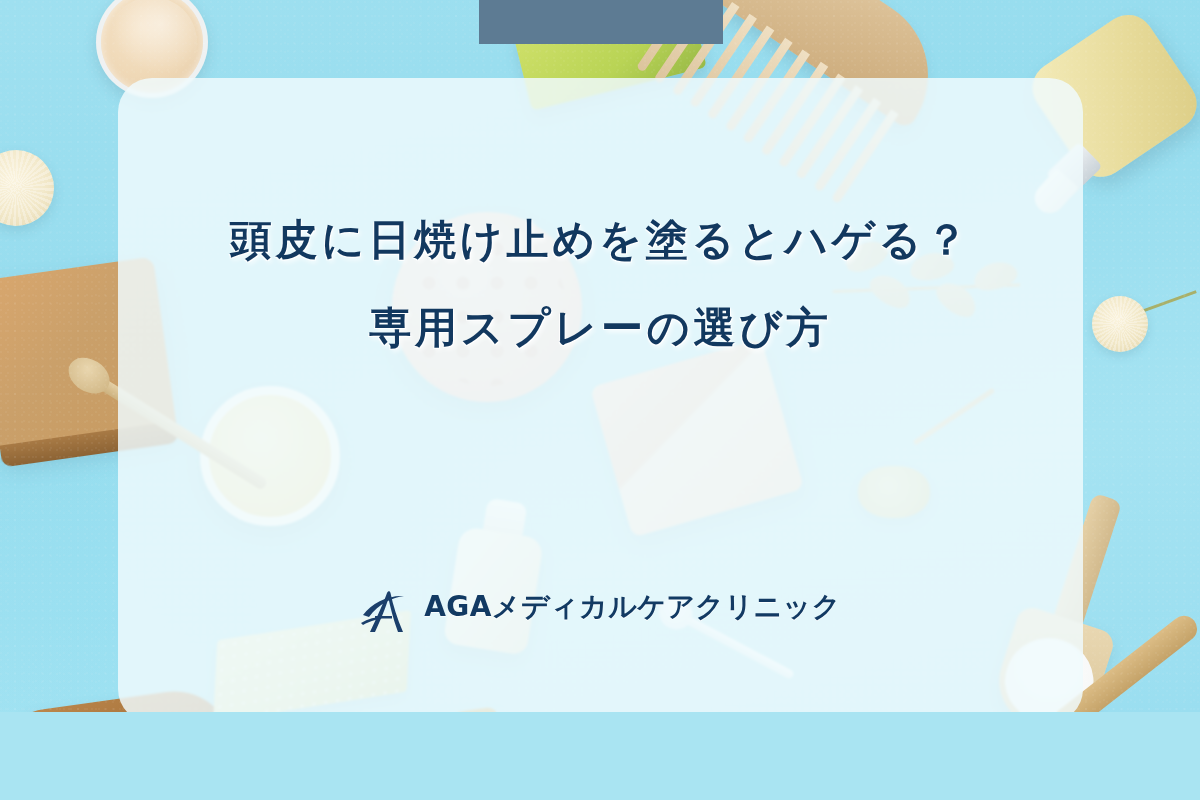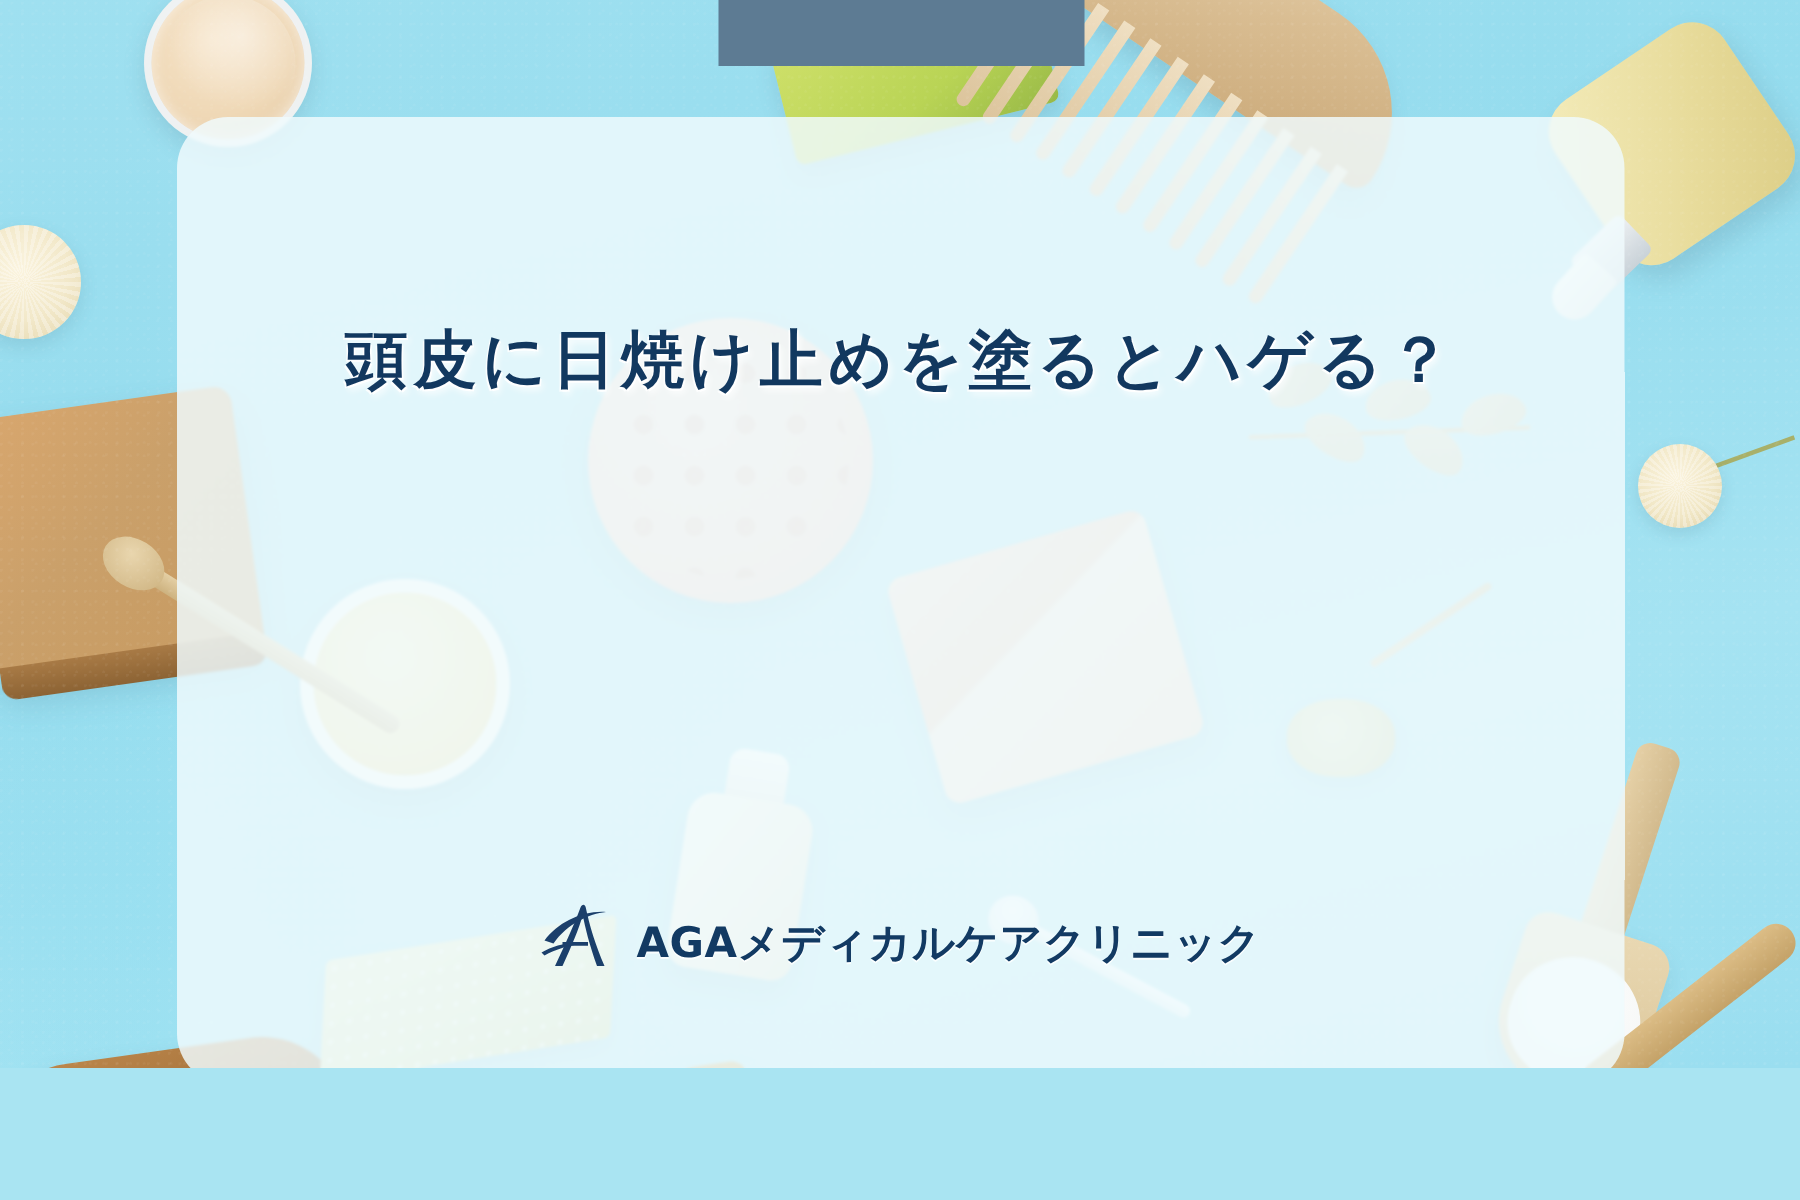--- a/index.html
+++ b/index.html
@@ -350,24 +350,24 @@
        1px 1px 0 rgba(255,255,255,.95),
       -1px 1px 0 rgba(255,255,255,.85),
        2px 3px 5px rgba(255,255,255,.8);
     white-space: nowrap;
   }
   .headline .line { display: block; }
 
   
   .logo {
     position: absolute;
-    left: 118px; top: 600px;
+    left: 118px; top: 588px;
     width: 965px;
     display: flex;
-    align-items: flex-end;
+    align-items: flex-start;
     justify-content: center;
     gap: 14px;
   }
   .logo-mark { width: 50px; height: 48px; display: block; }
   .logo-text {
     color: #123a63;
     font-family: "DejaVu Sans", "Liberation Sans", sans-serif;
     font-weight: 700;
     font-size: 28px;
     letter-spacing: .015em;
@@ -490,20 +490,21 @@
     </div>
 
   </div>
 
   <div class="card"></div>
 
   <div class="top-banner"></div>
 
   <h1 class="headline">
     <span class="line">頭皮に日焼け止めを塗るとハゲる？</span>
+    <span class="line">専用スプレーの選び方</span>
   </h1>
 
   <div class="logo">
     <svg class="logo-mark" viewBox="0 0 100 96" aria-hidden="true">
       <path d="M20 88 C34 58 46 32 54 10 C56 5 60 5 61 10 C66 34 74 60 86 88 L76 88 C66 60 60 36 57 20 C52 38 42 62 30 88 Z" fill="#1b3f6b"></path>
       <path d="M6 54 C24 30 56 14 88 16 C66 18 36 32 18 58 Z" fill="#1b3f6b"></path>
       <path d="M2 70 C18 60 38 56 58 58 C40 60 20 66 6 74 Z" fill="#1b3f6b"></path>
       <rect x="30" y="56" width="34" height="5" fill="#1b3f6b"></rect>
     </svg>
     <span class="logo-text">AGAメディカルケアクリニック</span>

